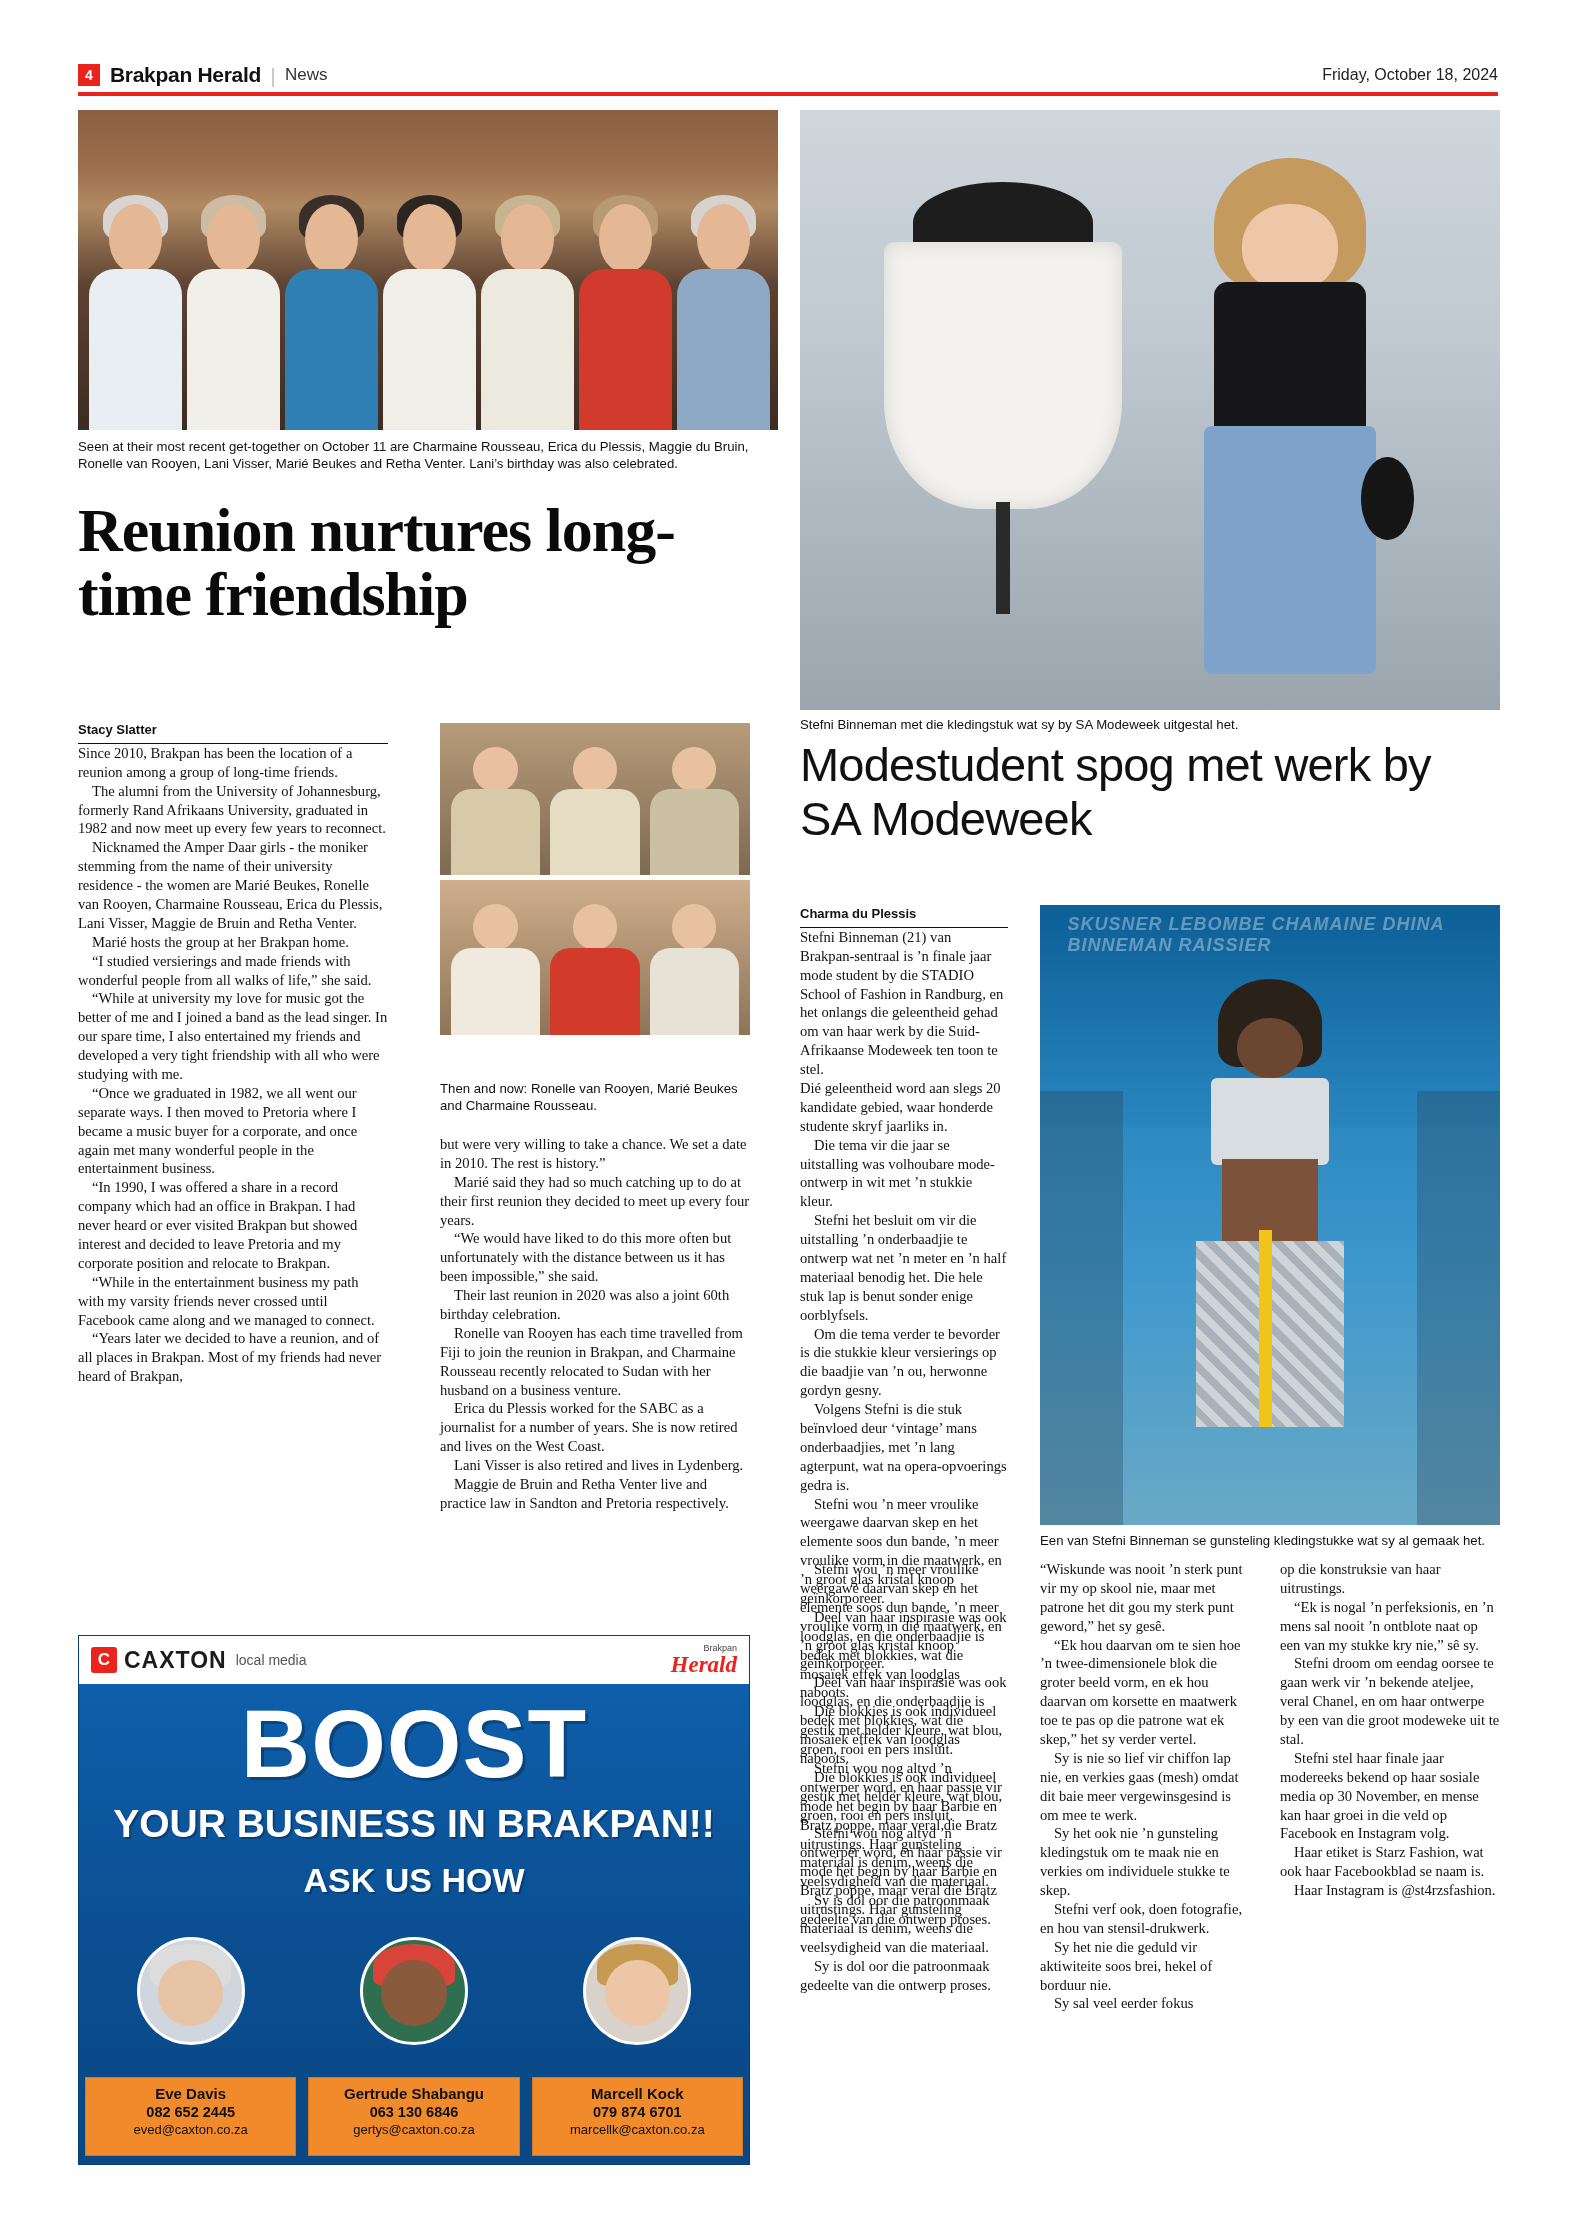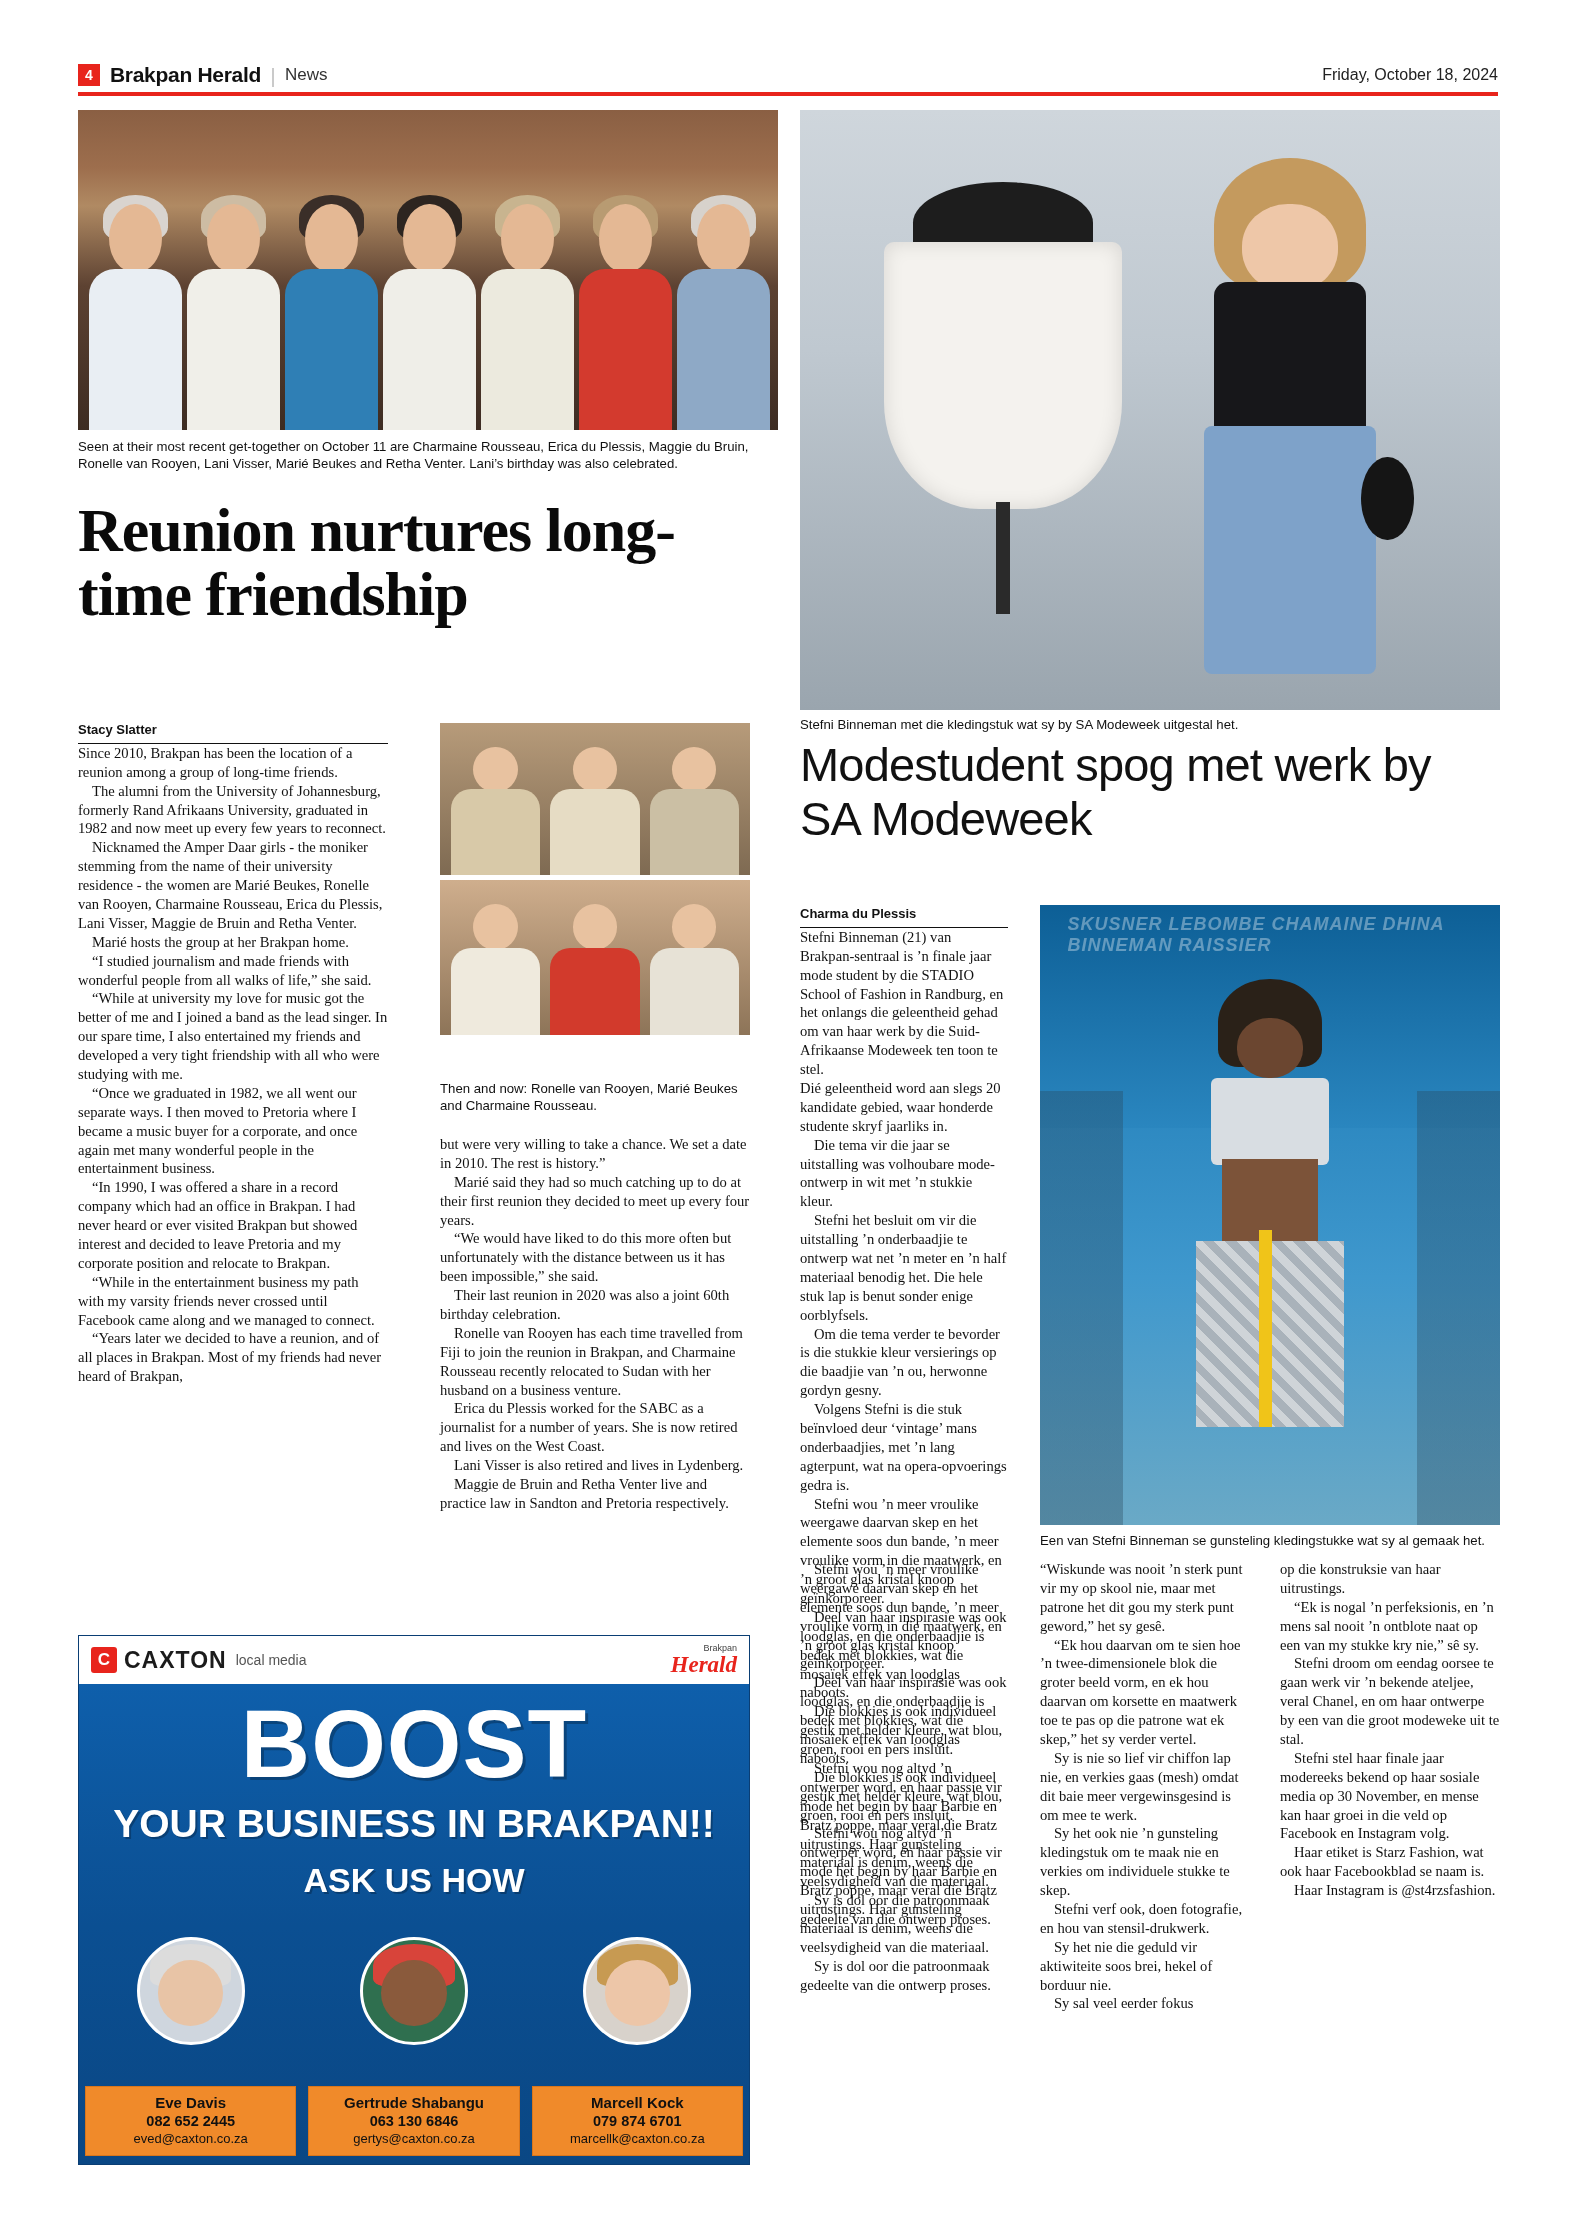--- a/index.html
+++ b/index.html
@@ -187,21 +187,21 @@
   .ad-contact { flex:1; position:relative; padding-top:8px; }
   .ad-avatar {
     width:108px; height:108px; border-radius:50%; margin:0 auto 10px;
     border:3px solid #ffffff; overflow:hidden; position:relative;
   }
   .av-face { position:absolute; left:18%; top:20%; width:64%; height:64%; border-radius:50%; }
   .av-hair { position:absolute; left:10%; top:4%; width:80%; height:42%; border-radius:50% 50% 20% 20%; }
   .ad-card {
     position:absolute; left:6px; right:6px; bottom:8px;
     background:#f08a2a; border:1px solid #d9761c; color:#111;
-    text-align:center; padding:7px 4px 9px;
+    text-align:center; padding:7px 4px 18px;
     font-family:"Liberation Sans", sans-serif;
   }
   .ad-card .nm { font-weight:bold; font-size:15px; display:block; margin-bottom:2px; }
   .ad-card .ph { font-weight:bold; font-size:14.5px; display:block; margin-bottom:2px; }
   .ad-card .em { font-size:13px; display:block; word-break:break-all; }
 </style>
 </head>
 <body>
 
 <div class="page">
@@ -257,21 +257,21 @@
   <div class="cap" id="cap-group">Seen at their most recent get-together on October 11 are Charmaine Rousseau, Erica du Plessis, Maggie du Bruin, Ronelle van Rooyen, Lani Visser, Marié Beukes and Retha Venter. Lani’s birthday was also celebrated.</div>
 
   <div class="headline-left">Reunion nurtures long-time friendship</div>
 
   <div class="col" id="col-left-1">
     <div class="byline">Stacy Slatter</div>
     <p class="first">Since 2010, Brakpan has been the location of a reunion among a group of long-time friends.</p>
     <p>The alumni from the University of Johannesburg, formerly Rand Afrikaans University, graduated in 1982 and now meet up every few years to reconnect.</p>
     <p>Nicknamed the Amper Daar girls - the moniker stemming from the name of their university residence - the women are Marié Beukes, Ronelle van Rooyen, Charmaine Rousseau, Erica du Plessis, Lani Visser, Maggie de Bruin and Retha Venter.</p>
     <p>Marié hosts the group at her Brakpan home.</p>
-    <p>“I studied journalism and made friends with wonderful people from all walks of life,” she said.</p>
+    <p>“I studied versierings and made friends with wonderful people from all walks of life,” she said.</p>
     <p>“While at university my love for music got the better of me and I joined a band as the lead singer. In our spare time, I also entertained my friends and developed a very tight friendship with all who were studying with me.</p>
     <p>“Once we graduated in 1982, we all went our separate ways. I then moved to Pretoria where I became a music buyer for a corporate, and once again met many wonderful people in the entertainment business.</p>
     <p>“In 1990, I was offered a share in a record company which had an office in Brakpan. I had never heard or ever visited Brakpan but showed interest and decided to leave Pretoria and my corporate position and relocate to Brakpan.</p>
     <p>“While in the entertainment business my path with my varsity friends never crossed until Facebook came along and we managed to connect.</p>
     <p>“Years later we decided to have a reunion, and of all places in Brakpan. Most of my friends had never heard of Brakpan,</p>
   </div>
 
   <div class="photo" id="photo-then">
     <div class="tn-person" style="left:3%;">
       <div class="tn-head"></div>

